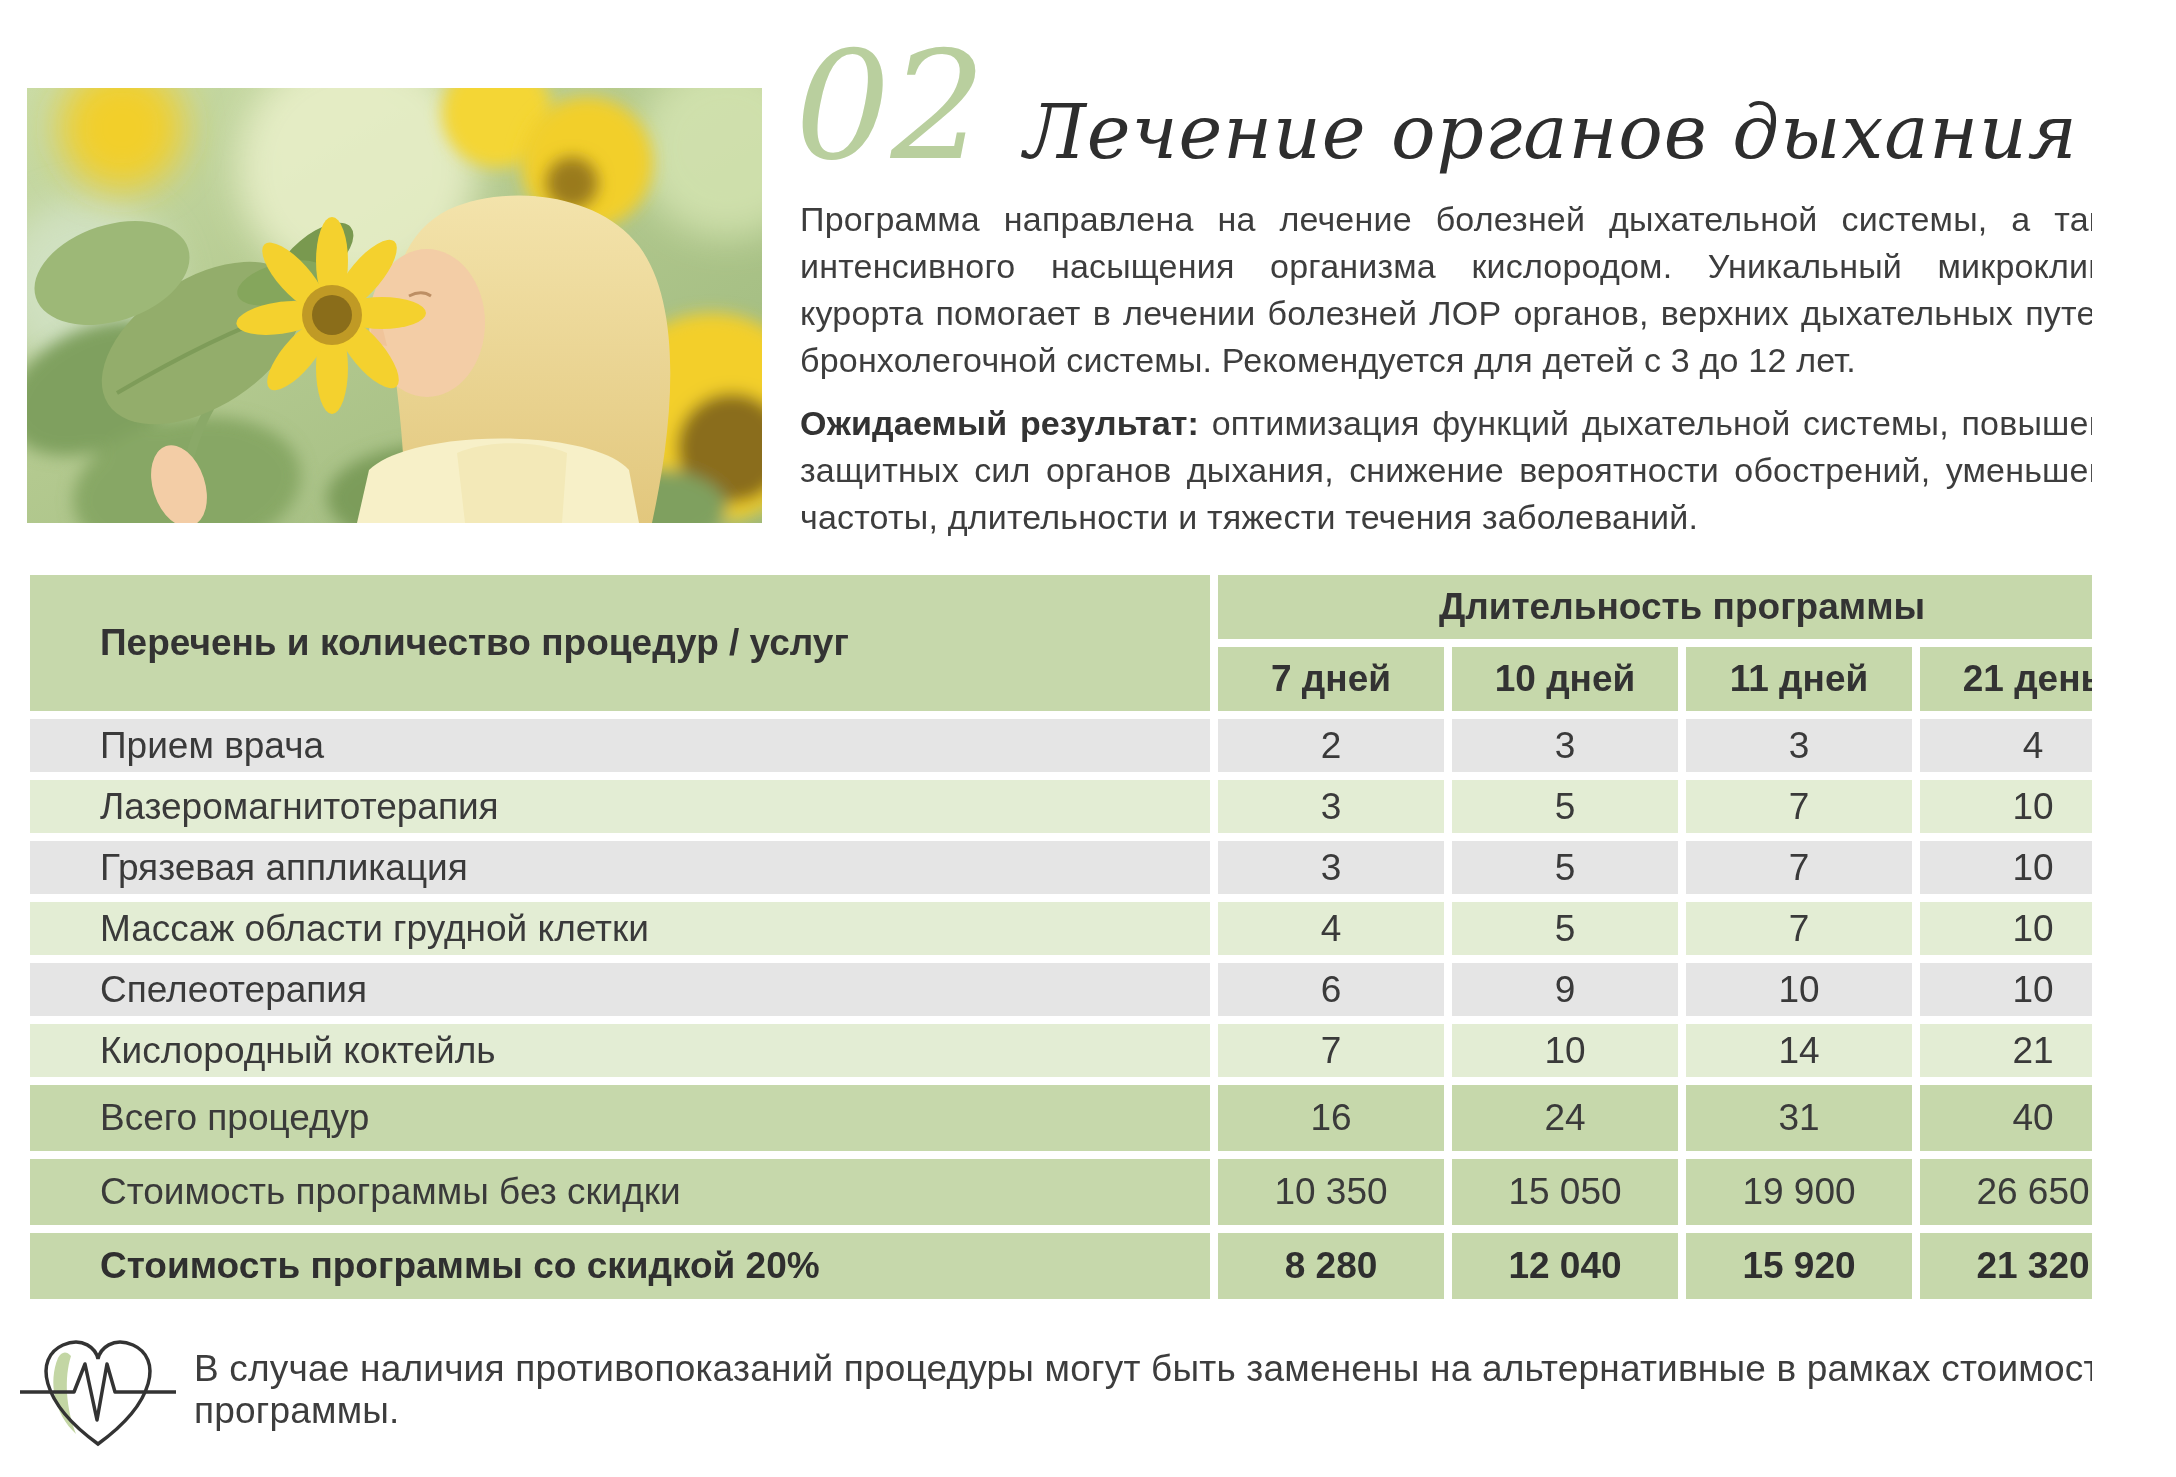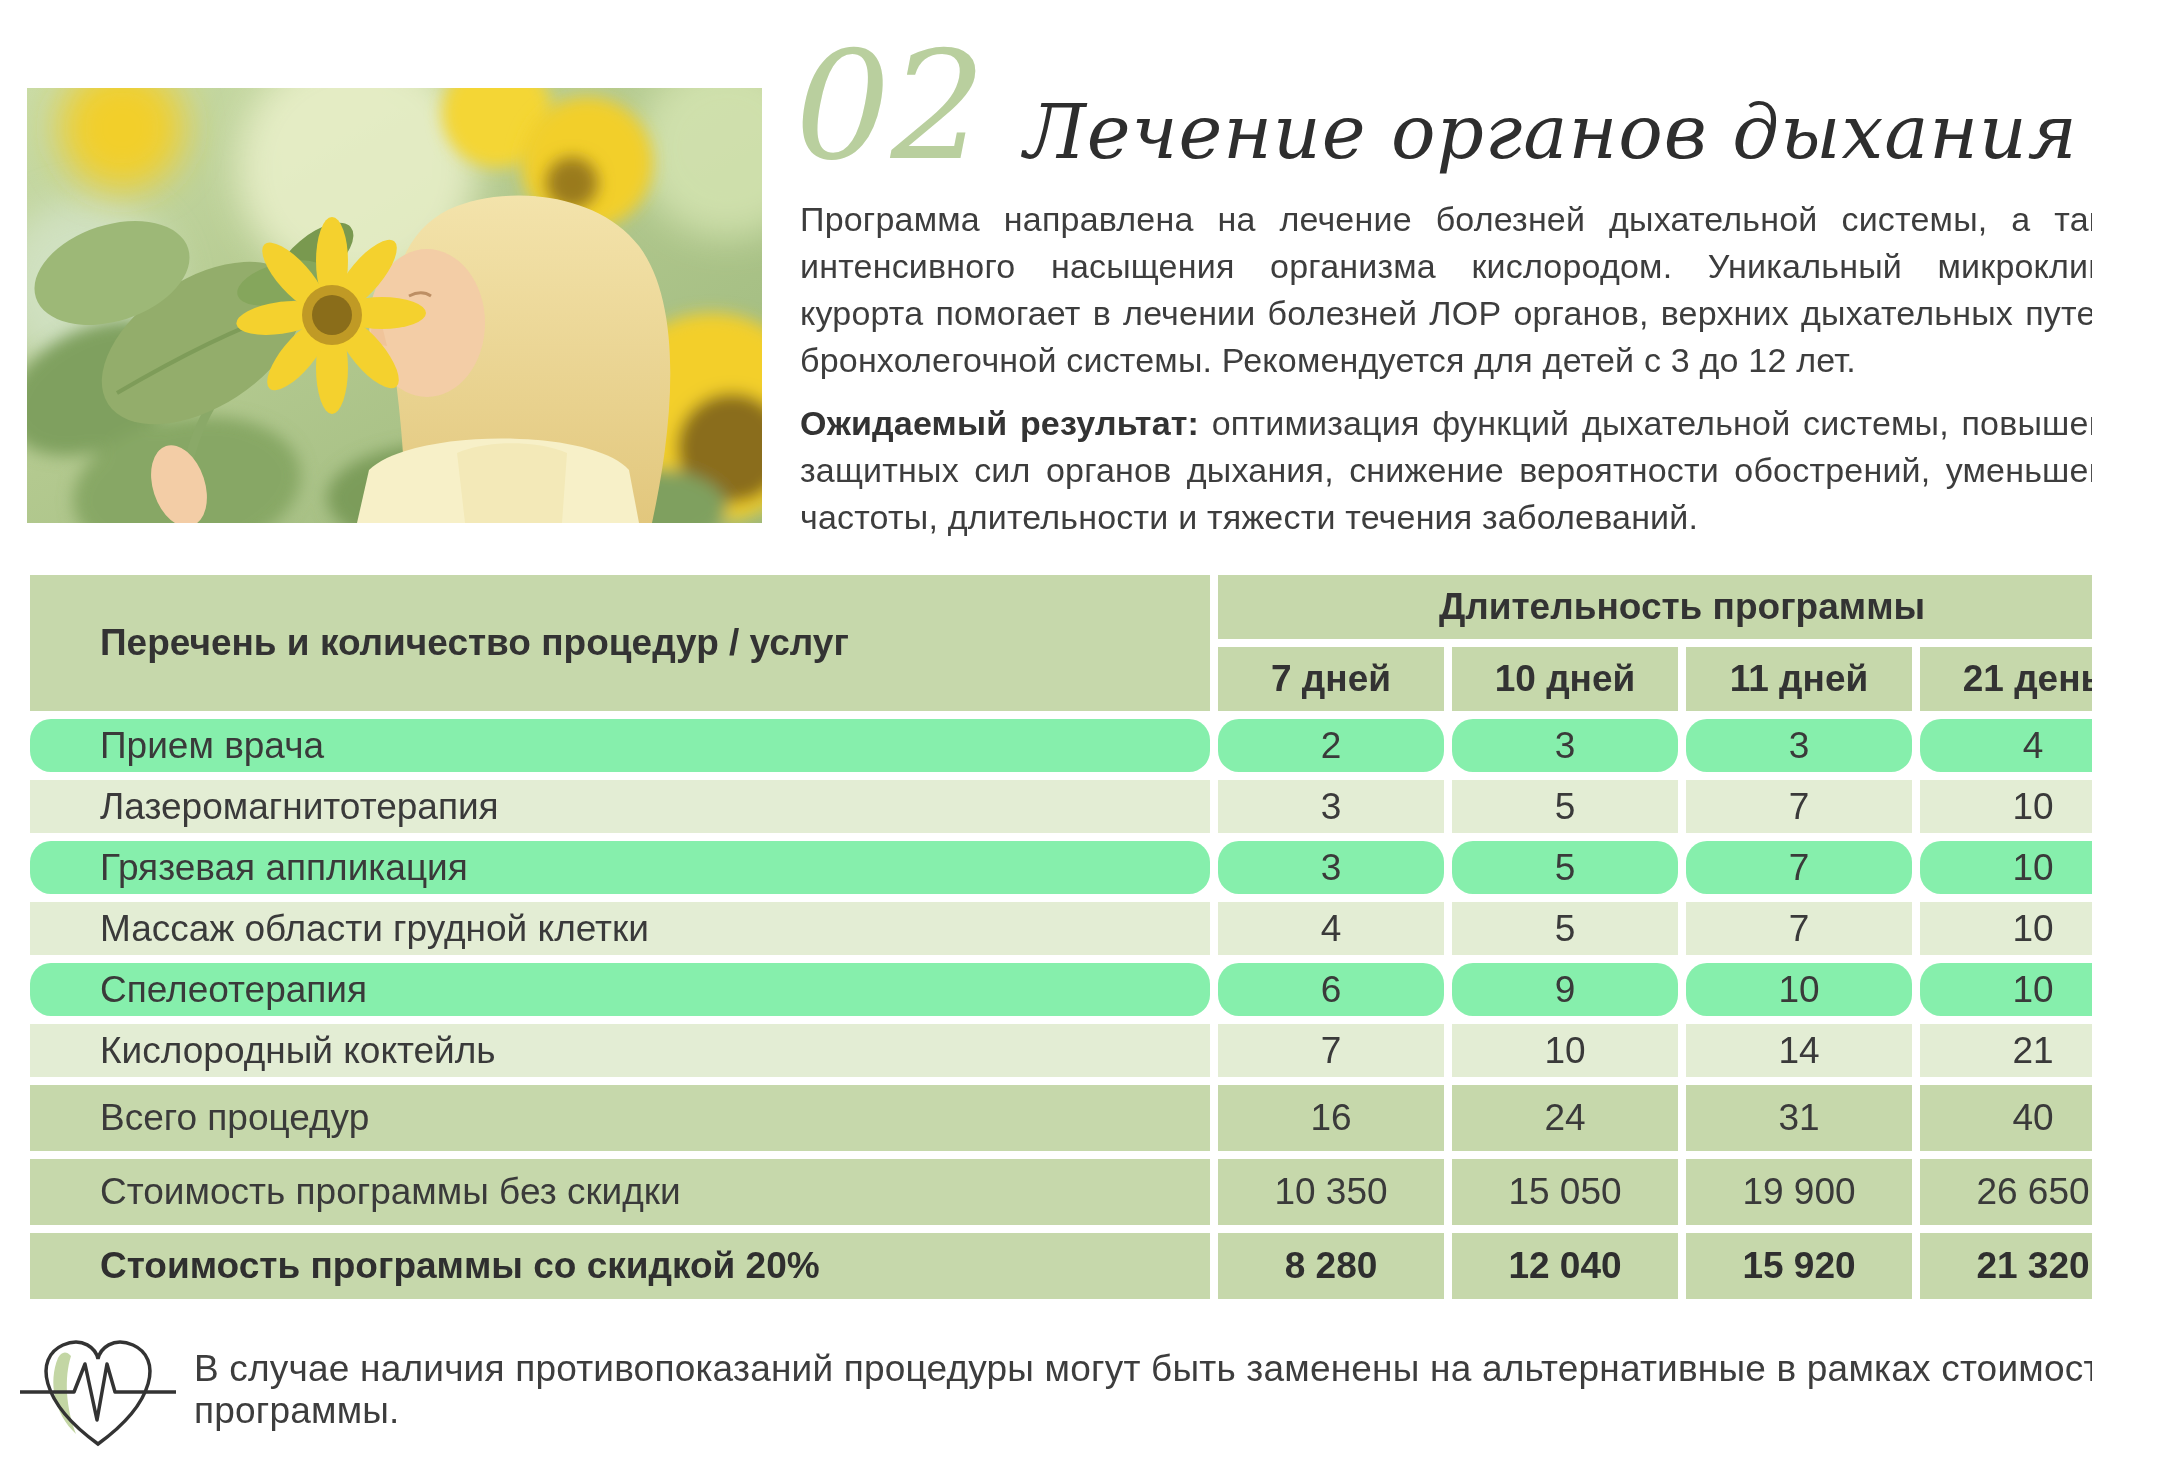--- a/index.html
+++ b/index.html
@@ -59,21 +59,21 @@
     background:#ffffff;
     font-size:37px;
   }
   .cell{
     display:flex;align-items:center;justify-content:center;
     color:#3a3a3a;
   }
   .cell.lbl{justify-content:flex-start;padding-left:70px;}
   .bg-green{background:#c6d8ab;}
   .bg-alt{background:#e3edd4;}
-  .bg-light{background:#86efac;border-radius:21px;}
+  .bg-light{background:#e5e5e5;}
   .hdr{font-weight:bold;color:#333333;}
   .cornerCell{grid-column:1;grid-row:1 / span 2;}
   .groupCell{grid-column:2 / span 4;grid-row:1;}
   .boldRow .cell, .cell.boldCell{font-weight:bold;color:#2f2f2f;}
 
   
   .footer{
     position:absolute;left:18px;top:1326px;width:2140px;
     display:flex;align-items:center;
   }

